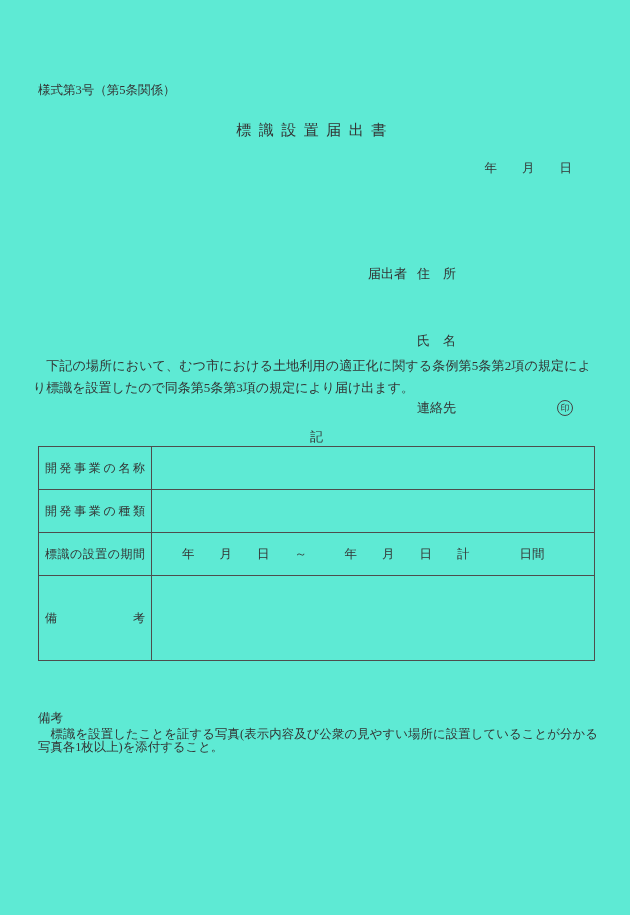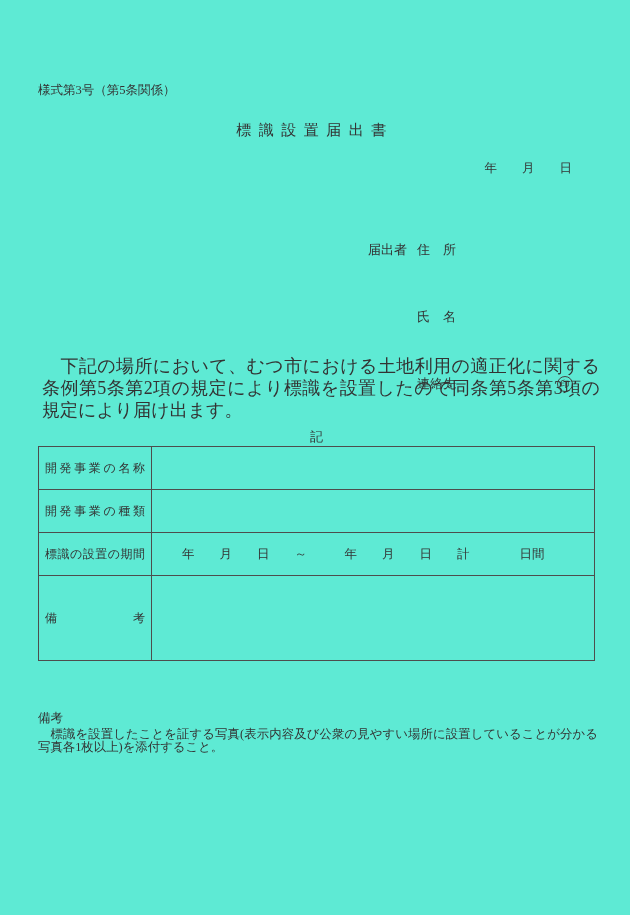--- a/index.html
+++ b/index.html
@@ -36,21 +36,21 @@
   .addressee {
     position: absolute;
     left: 50px;
     top: 195px;
     font-size: 13px;
   }
   .addressee .honorific { margin-left: 92px; }
   .applicant {
     position: absolute;
     left: 368px;
-    top: 240px;
+    top: 264px;
     font-size: 13px;
   }
   .app-line { line-height: 20px; position: relative; }
   .app-line.first { margin-bottom: 3px; }
   .app-line .app-label { margin-right: 10px; }
   .app-line.indent { padding-left: 49px; margin-top: 47px; }
   .seal {
     position: absolute;
     left: 189px;
     top: 2px;
@@ -60,24 +60,24 @@
     border-radius: 50%;
     display: flex;
     align-items: center;
     justify-content: center;
     font-size: 9px;
     line-height: 9px;
     color: #3a3a3a;
   }
   .body-par {
     position: absolute;
-    left: 42px;
+    left: 33px;
     top: 355px;
     width: 558px;
-    font-size: 18px;
+    font-size: 13px;
     line-height: 22px;
     text-align: justify;
   }
   .ki {
     position: absolute;
     left: 38px;
     top: 428px;
     width: 557px;
     text-align: center;
     font-size: 13px;

